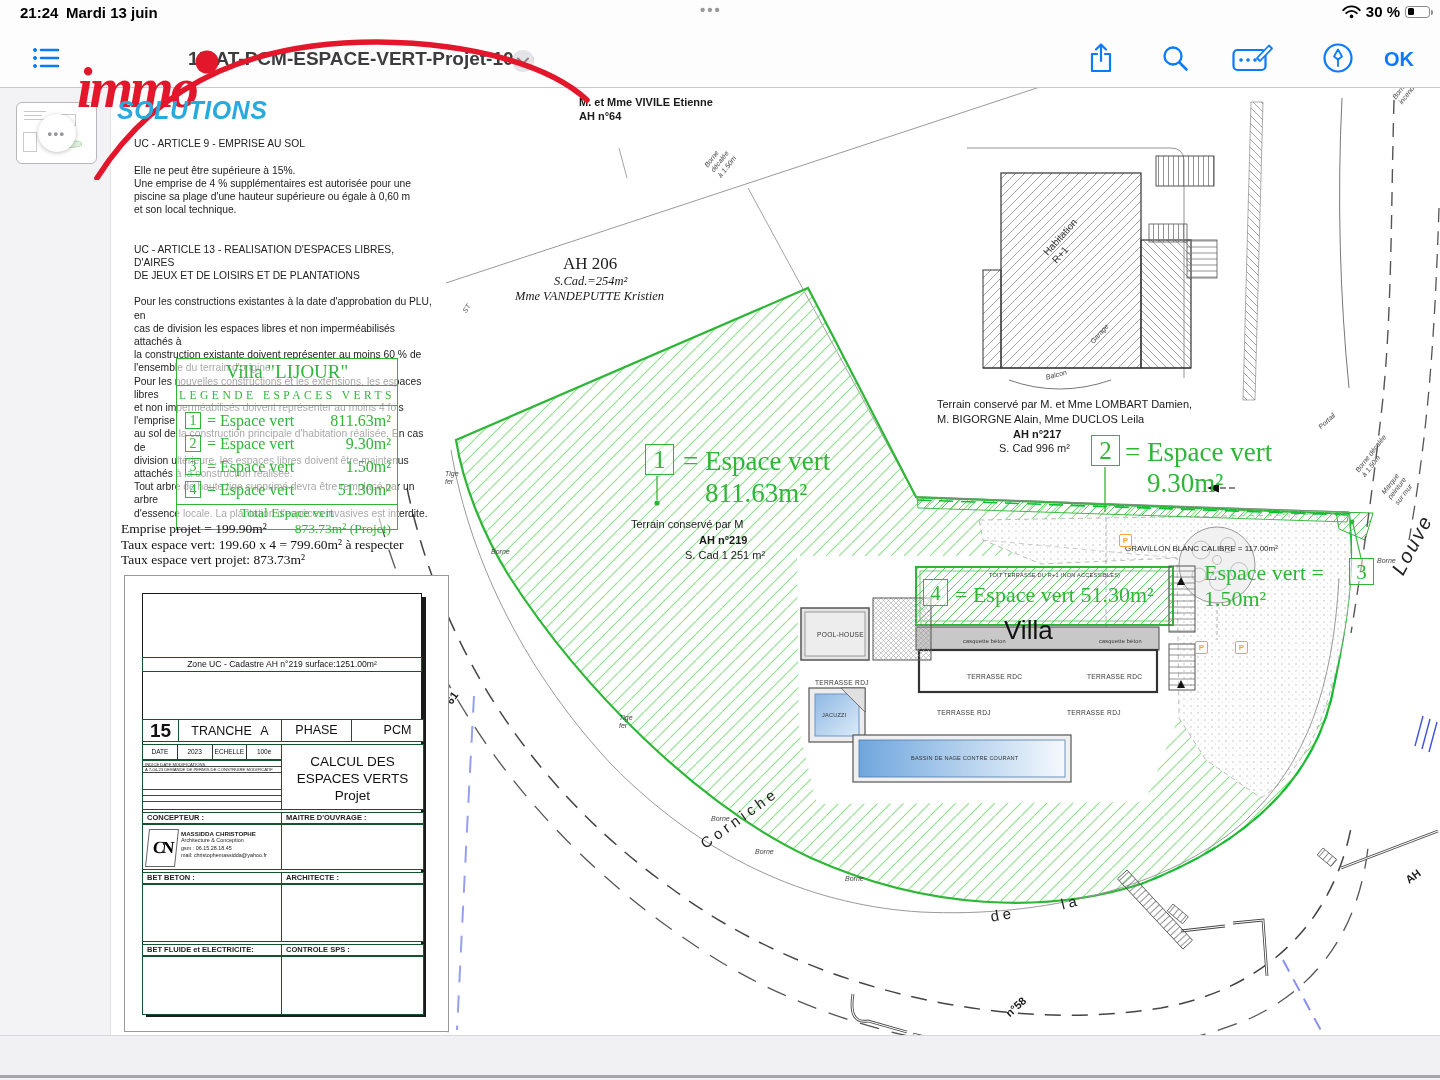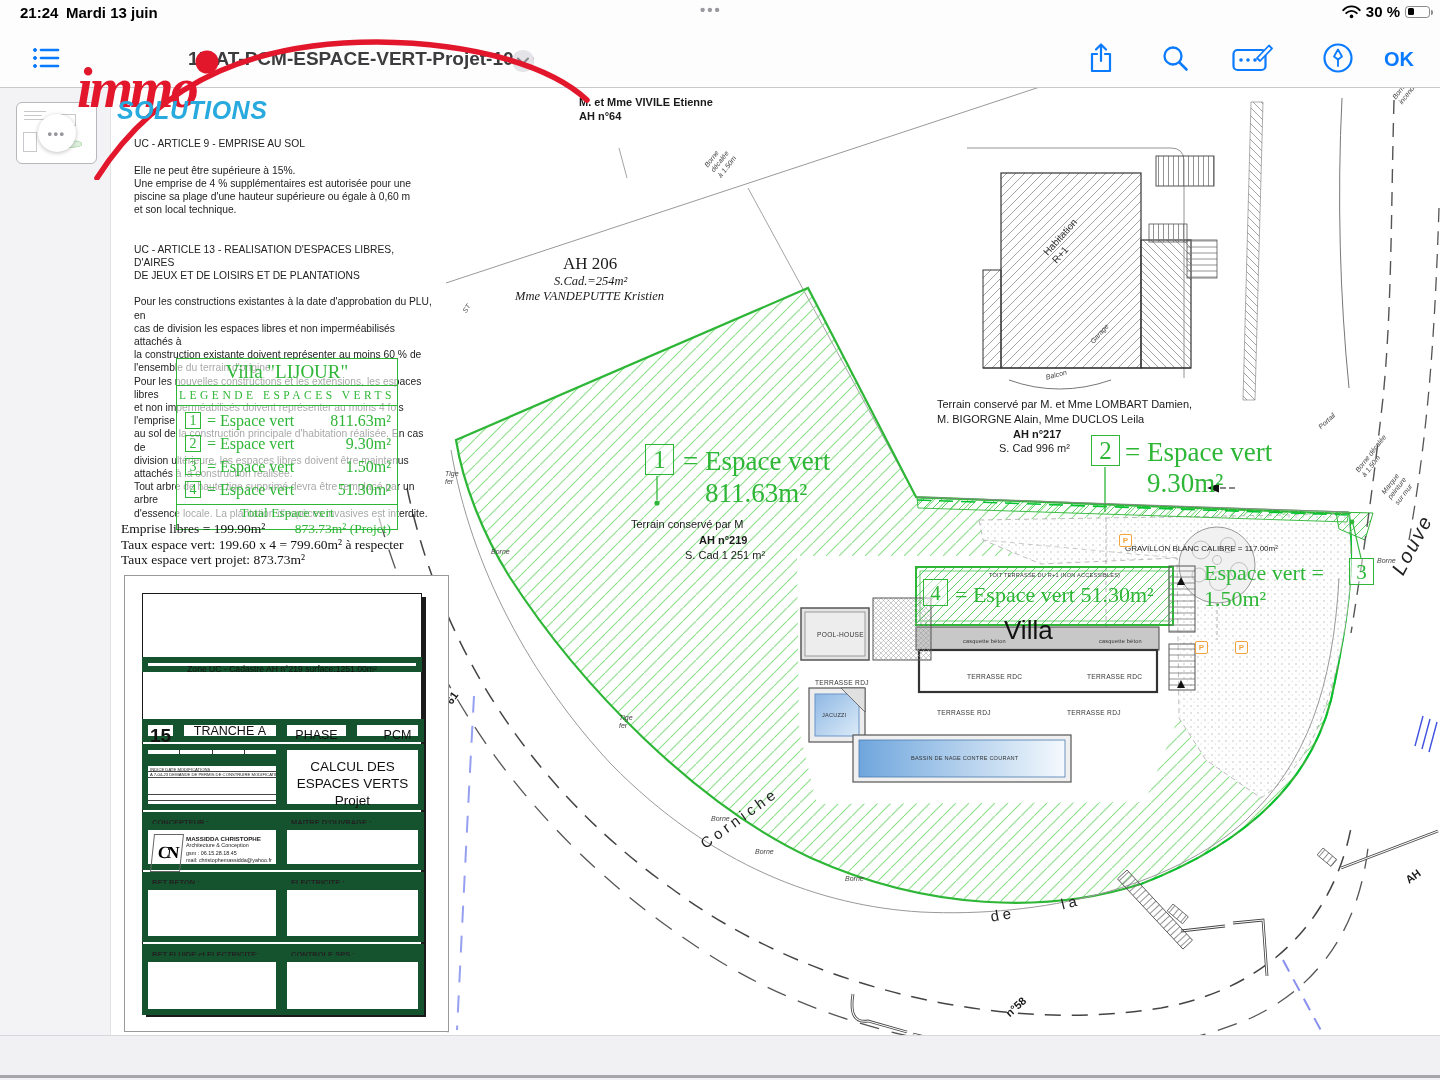--- a/index.html
+++ b/index.html
@@ -63,21 +63,21 @@
     font-size:14px;margin-right:6px;flex:none;}
   .lg-val{margin-left:auto;}
   .lg-total{display:flex;height:24px;align-items:center;font-size:13.5px;padding:0 6px;flex-direction:column;}
   .lg-total .lg-val{margin-left:auto;}
   .emprise{position:absolute;left:10px;top:433px;font-family:"Liberation Serif",serif;font-size:13.5px;
     line-height:15.5px;color:#111;}
   
   .cartouche{position:absolute;left:13px;top:487px;width:325px;height:457px;border:1px solid #999;background:#fff;}
   .cart-inner{position:absolute;left:17px;top:17px;width:280px;height:420px;border:1.5px solid #1a1a1a;
     box-shadow:4px 4px 0 #1a1a1a;background:#fff;font-size:8px;color:#111;}
-  .ci{position:absolute;border:6px solid #14532d;background:#fff;}
+  .ci{position:absolute;border:1px solid #14532d;background:#fff;}
   .c-zone{left:-1px;right:-1px;top:63px;height:15px;text-align:center;font-size:8.6px;line-height:13px;}
   .c-demande{left:-1px;right:-1px;top:80px;height:43px;text-align:center;font-size:12.5px;line-height:16px;
     letter-spacing:.4px;white-space:pre-line;padding-top:5px;}
   .c-num{left:-1px;top:125px;width:37px;height:23px;font-size:19px;font-weight:bold;text-align:center;line-height:21px;}
   .c-tranche{left:35px;top:125px;width:104px;height:23px;font-size:12.5px;display:flex;align-items:center;
     justify-content:space-around;padding:0 8px;}
   .c-phase{left:138px;top:125px;width:71px;height:23px;font-size:12.5px;text-align:center;line-height:21px;}
   .c-pcm{left:208px;top:125px;width:73px;height:23px;font-size:12.5px;text-align:center;line-height:21px;padding-left:20px;}
   .c-daterow{left:-1px;top:150px;width:140px;height:16px;display:flex;}
   .c-daterow span{flex:1;border-right:1px solid #333;text-align:center;font-size:6.5px;line-height:14px;overflow:hidden;}
@@ -485,21 +485,21 @@
           <span class="lg-val">51.30m²</span>
         </div>
       </div>
       <div class="lg-total">
         <span>Total Espace vert</span>
         <span class="lg-val">873.73m² (Projet)</span>
       </div>
     </div>
 
     <div class="emprise">
-      <div>Emprise libres = 199.90m²</div>
+      <div>Emprise projet = 199.90m²</div>
       <div>Taux espace vert: 199.60 x 4 = 799.60m² à respecter</div>
       <div>Taux espace vert projet: 873.73m²</div>
     </div>
 
     <div class="cartouche">
       <div class="cart-inner">
         <div class="ci c-zone">Zone UC - Cadastre AH n°219  surface:1251.00m²</div>
         <div class="ci c-num">15</div>
         <div class="ci c-tranche">
           <span>TRANCHE</span>
@@ -528,21 +528,21 @@
           <div class="conc-info">
             <div class="nm">MASSIDDA CHRISTOPHE</div>
             <div>Architecture &amp; Conception</div>
             <div>gsm : 06.15.28.18.45</div>
             <div>mail: christophemassidda@yahoo.fr</div>
           </div>
         </div>
         <div class="ci b-r box1"></div>
 
         <div class="ci c-band b-l row2">BET BETON :</div>
-        <div class="ci c-band b-r row2">ELECTRICITE :</div>
+        <div class="ci c-band b-r row2">ARCHITECTE :</div>
         <div class="ci b-l box2"></div>
         <div class="ci b-r box2"></div>
 
         <div class="ci c-band b-l row3">BET FLUIDE et ELECTRICITE:</div>
         <div class="ci c-band b-r row3">CONTROLE SPS :</div>
         <div class="ci b-l box3"></div>
         <div class="ci b-r box3"></div>
       </div>
     </div>
   </div>

